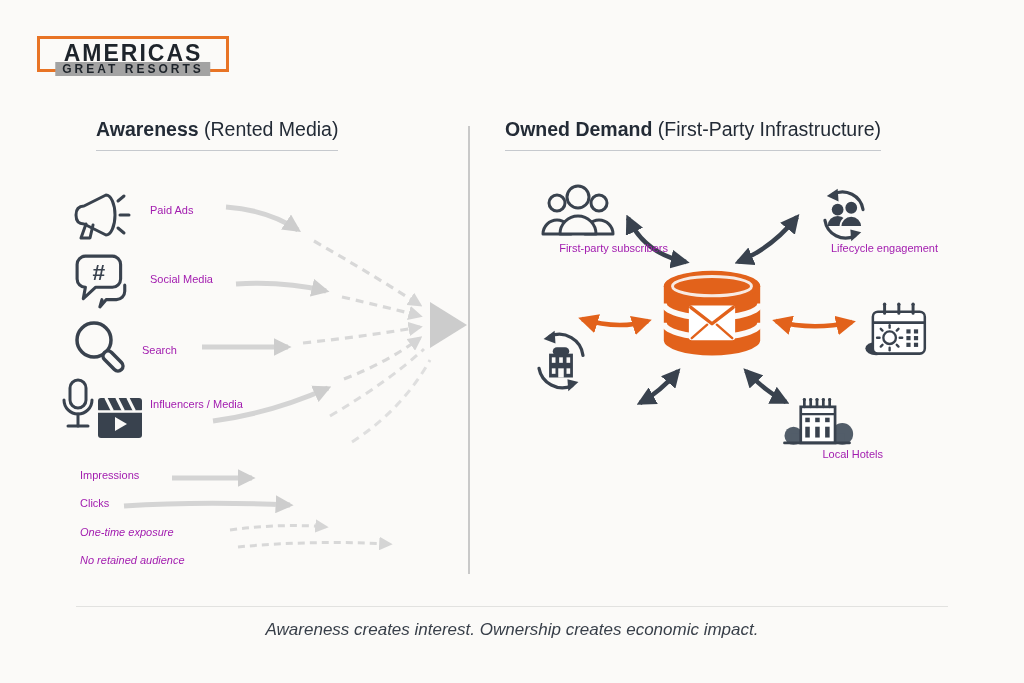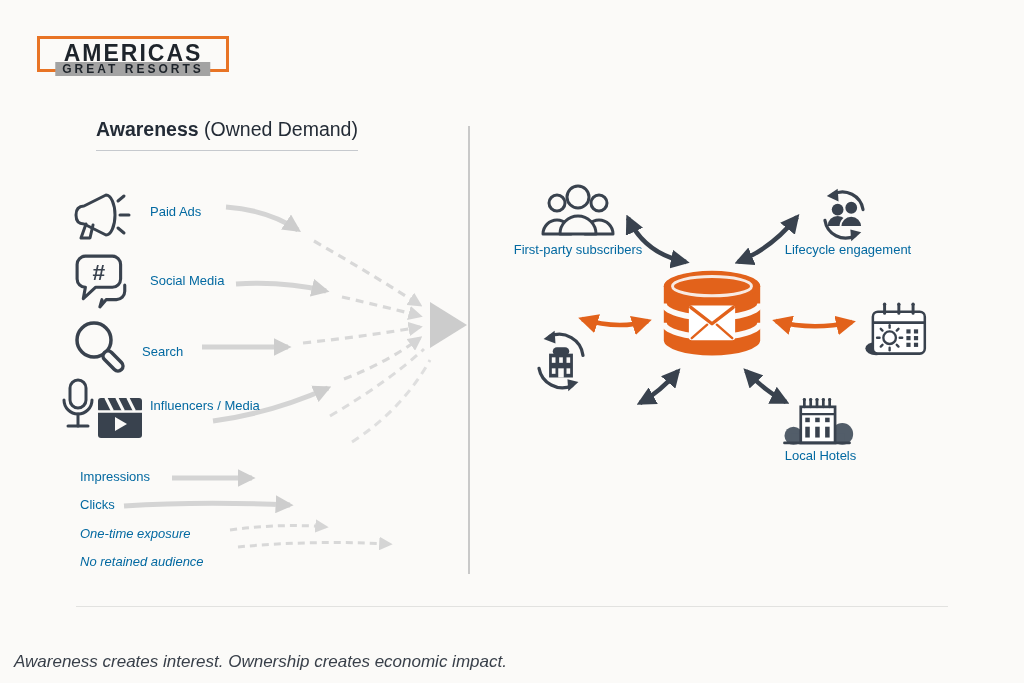--- a/index.html
+++ b/index.html
@@ -15,43 +15,46 @@
   .logo .line1{display:block;text-align:center;font-weight:bold;
         font-size:23px;line-height:29px;letter-spacing:2px;color:#1e242b;}
   .logo .line2{position:absolute;left:50%;bottom:-7px;transform:translateX(-50%);
         background:#a3a3a3;padding:0 7px;font-size:12px;font-weight:bold;
         letter-spacing:3px;color:#1e242b;white-space:nowrap;}
   
   .heading{position:absolute;font-size:19.5px;color:#232b36;
         padding-bottom:9px;border-bottom:1.5px solid #c6c9ce;white-space:nowrap;}
   .heading .b{font-weight:bold;}
   
-  .label{position:absolute;font-size:13px;color:#0369a1;white-space:nowrap;}
+  .label{position:absolute;font-size:11px;color:#a21caf;white-space:nowrap;}
   .label.it{font-style:italic;}
-  .label.center{text-align:center;}
+  .label.center{text-align:right;}
   .ic{position:absolute;}
   .vdivider{position:absolute;left:468px;top:126px;width:1.5px;height:448px;background:#c9c9c9;}
   .hdivider{position:absolute;left:76px;top:606px;width:872px;height:1px;background:#e2e2e0;}
-  .caption{position:absolute;left:0;right:0;top:652px;text-align:left;
-        font-style:italic;font-size:17px;color:#383f49;margin-left:14px;}
+  .caption{position:absolute;left:0;right:0;top:620px;text-align:center;
+        font-style:italic;font-size:17px;color:#383f49;}
   .overlay{position:absolute;left:0;top:0;z-index:1;}
   .ic,.label,.heading,.logo{z-index:2;}
 </style>
 </head>
 <body>
 
 <div class="canvas">
 
   <div class="logo">
     <span class="line1">AMERICAS</span>
     <span class="line2">GREAT RESORTS</span>
   </div>
 
   <div class="heading" style="left:96px;top:118px;">
-    <span class="b">Awareness</span><span> (Owned Demand)</span>
+    <span class="b">Awareness</span><span> (Rented Media)</span>
+  </div>
+  <div class="heading" style="left:505px;top:118px;">
+    <span class="b">Owned Demand</span><span> (First-Party Infrastructure)</span>
   </div>
 
   <svg class="overlay" width="1024" height="683" viewBox="0 0 1024 683">
     <defs>
       <marker id="ah-dark" viewBox="0 0 10 10" refX="8" refY="5" markerWidth="4.2" markerHeight="4.2" orient="auto-start-reverse">
           <path d="M0 0 L10 5 L0 10 Z" fill="#39424E"></path>
         </marker>
       <marker id="ah-orange" viewBox="0 0 10 10" refX="8" refY="5" markerWidth="4.4" markerHeight="4.4" orient="auto-start-reverse">
           <path d="M0 0 L10 5 L0 10 Z" fill="#E2621B"></path>
         </marker>

